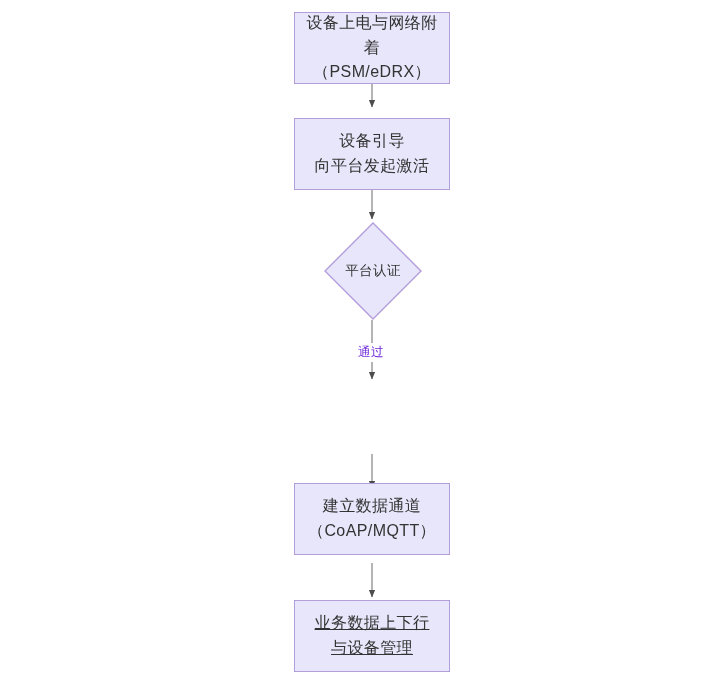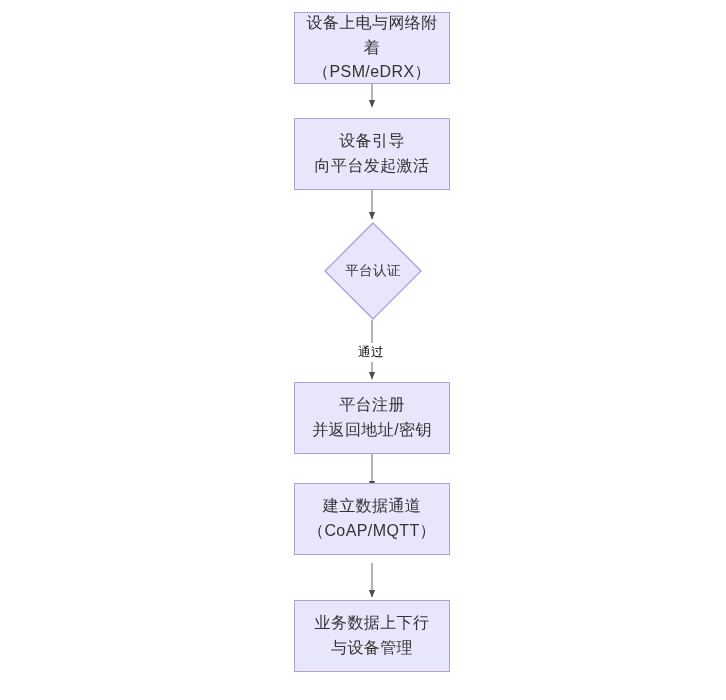--- a/index.html
+++ b/index.html
@@ -58,21 +58,21 @@
     letter-spacing: 0.4px;
     white-space: pre-line;
     padding: 0 6px;
   }
 
   
   #node-power-on      { top: 12px; }
   #node-bootstrap     { top: 118px; }
   #node-register      { top: 382px; }
   #node-data-channel  { top: 483px; }
-  #node-service-data  { top: 600px; }
+  #node-service-data  { top: 600px; text-decoration: underline; }
 
   
   .node-diamond {
     left: 324px;
     top: 222px;
     width: 98px;
     height: 98px;
   }
   .diamond-shape {
     position: absolute;
@@ -84,21 +84,21 @@
   .node-diamond .node-label {
     position: relative;
     z-index: 2;
     font-size: 13.5px;
   }
 
   
   .edge-label {
     position: absolute;
     background: #ffffff;
-    color: #000000;
+    color: #6d28d9;
     font-size: 12.5px;
     line-height: 1.2;
     letter-spacing: 0.4px;
     padding: 2px 3px;
     white-space: nowrap;
   }
   #edge-label-pass {
     left: 355px;
     top: 343px;
   }
@@ -136,24 +136,20 @@
 
   <div class="node node-diamond" id="node-auth">
     <svg class="diamond-shape" viewBox="0 0 98 98" xmlns="http://www.w3.org/2000/svg">
       <polygon points="49,1 97,49 49,97 1,49" fill="#e8e6fa" stroke="#b39ddb" stroke-width="1.4"></polygon>
     </svg>
     <div class="node-label">平台认证</div>
   </div>
 
   <div class="edge-label" id="edge-label-pass">通过</div>
 
-  <div class="node node-rect" id="node-register">
-    <div class="node-label">平台注册
-并返回地址/密钥</div>
-  </div>
 
   <div class="node node-rect" id="node-data-channel">
     <div class="node-label">建立数据通道
 （CoAP/MQTT）</div>
   </div>
 
   <div class="node node-rect" id="node-service-data">
     <div class="node-label">业务数据上下行
 与设备管理</div>
   </div>

